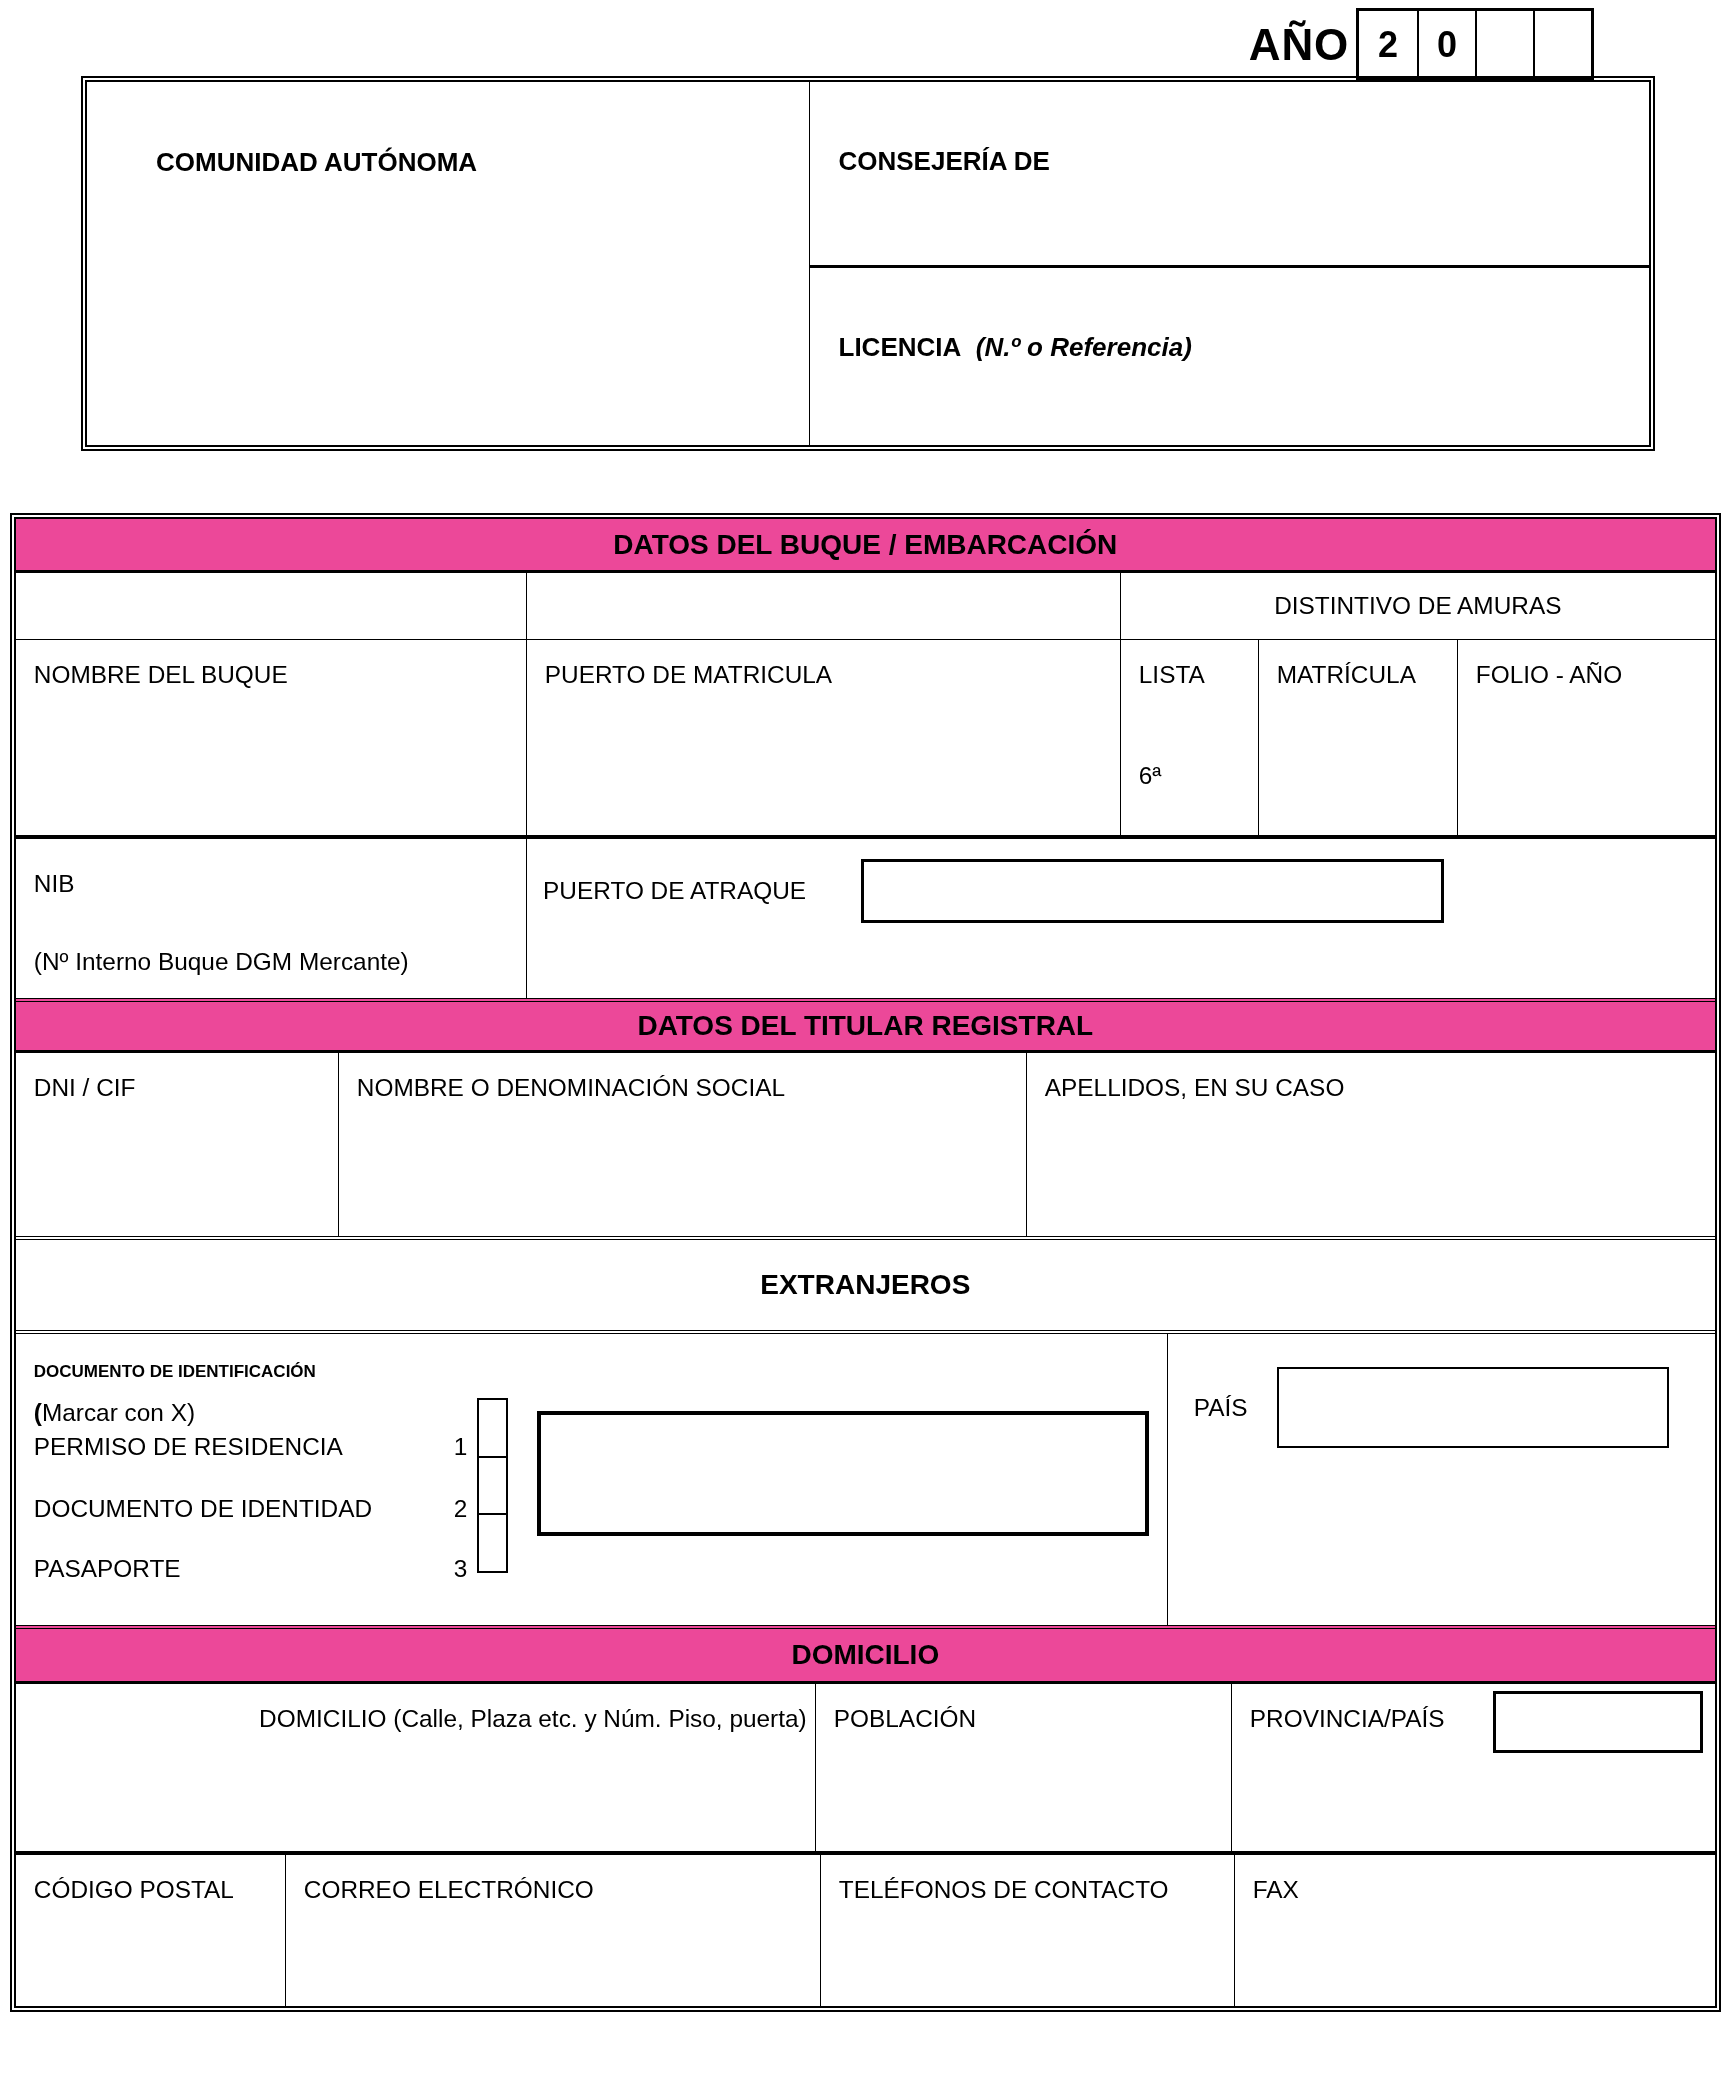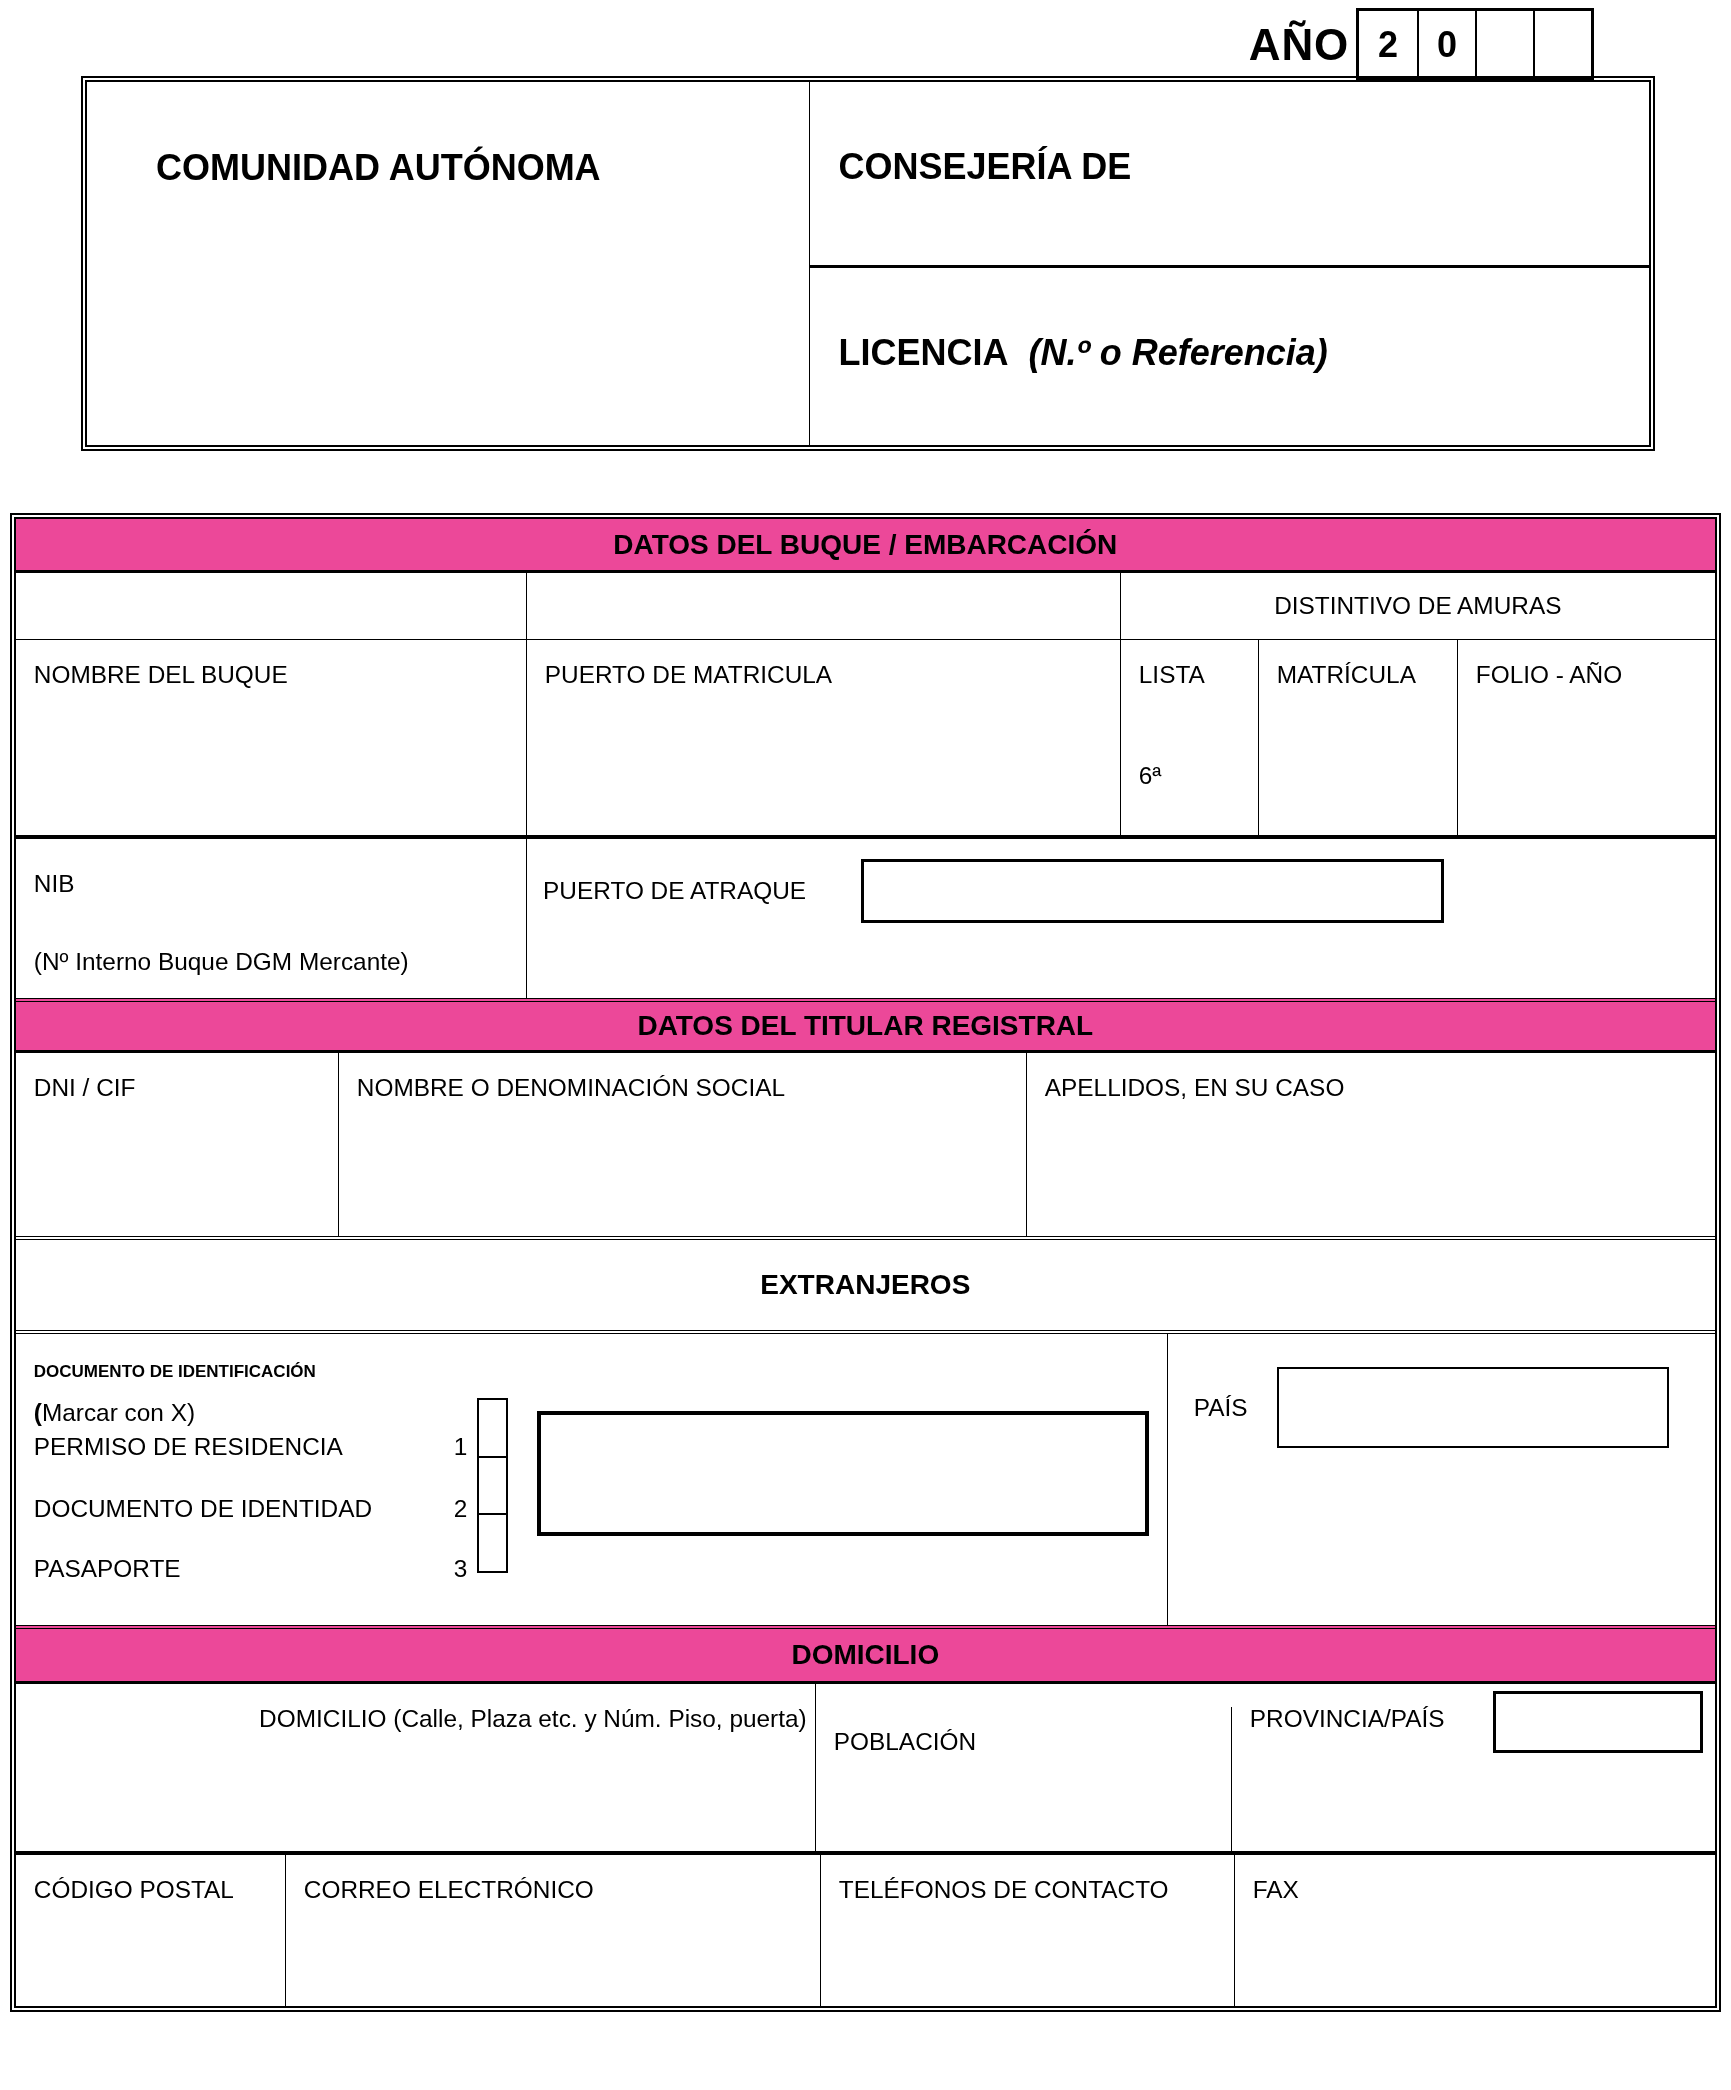--- a/index.html
+++ b/index.html
@@ -14,21 +14,21 @@
                font-size:36px; font-weight:bold; border-left:2.4px solid #000; }
   .year-cell:first-child { border-left:none; }
 
   
   .hdr-box { position:absolute; left:81px; top:76px; width:1574px; height:375px;
              border:6.5px double #000; display:flex; }
   .hdr-left { flex:0 0 723px; border-right:1.6px solid #000; padding:65px 0 0 69px; }
   .hdr-right { flex:1; display:flex; flex-direction:column; }
   .hdr-right-top { height:186px; border-bottom:3.3px solid #000; padding:64px 0 0 28.5px; }
   .hdr-right-bottom { flex:1; padding:64px 0 0 28.5px; }
-  .hdr-title { font-size:36px; font-weight:bold; }
+  .hdr-title { font-size:26px; font-weight:bold; }
   .lic-ref { font-style:italic; }
 
   
   .form { position:absolute; left:9.8px; top:513px; width:1711px; border:6.5px double #000; }
   .row { display:flex; width:100%; }
   .cell { border-right:1.6px solid #000; position:relative; }
   .cell:last-child { border-right:none; }
   .lbl { font-size:24.4px; }
   .sec-hdr { background:#ec4899; display:flex; align-items:center; justify-content:center;
              font-size:28px; font-weight:bold; }
@@ -46,21 +46,21 @@
   .r-dom-hdr { height:59px; border-top:4.9px double #000; border-bottom:3.3px solid #000; }
   .r-dom { height:167px; }
   .r-last { height:155px; border-top:4.1px solid #000; }
 
   .pad-lbl { padding:21px 8.1px 0 18px; }
 
   .c-628 { flex:0 0 511px; } .c-730 { flex:0 0 594px; } .c-170 { flex:0 0 138px; }
   .c-245 { flex:0 0 199px; } .c-flex { flex:1; }
   .c-397 { flex:0 0 323px; } .c-845 { flex:0 0 688px; }
   .c-ext-left { flex:0 0 1152px; }
-  .c-983 { flex:0 0 800px;text-align:right; } .c-511 { flex:0 0 416px;margin-top:23px; }
+  .c-983 { flex:0 0 800px;text-align:right; } .c-511 { flex:0 0 416px; }
   .c-331 { flex:0 0 270px; } .c-657 { flex:0 0 535px; } .c-508 { flex:0 0 414px; }
 
   .distintivo-cell { display:flex; align-items:center; justify-content:center; }
   .lista-val { display:block; margin-top:73px; }
 
   .nib-note { display:block; margin-top:50px; }
   .atraque-wrap { display:flex; align-items:center; padding:19.5px 0 0 16.3px; }
   .atraque-box { width:583px; height:64px; border:3.3px solid #000; margin-left:55px; }
 
   

